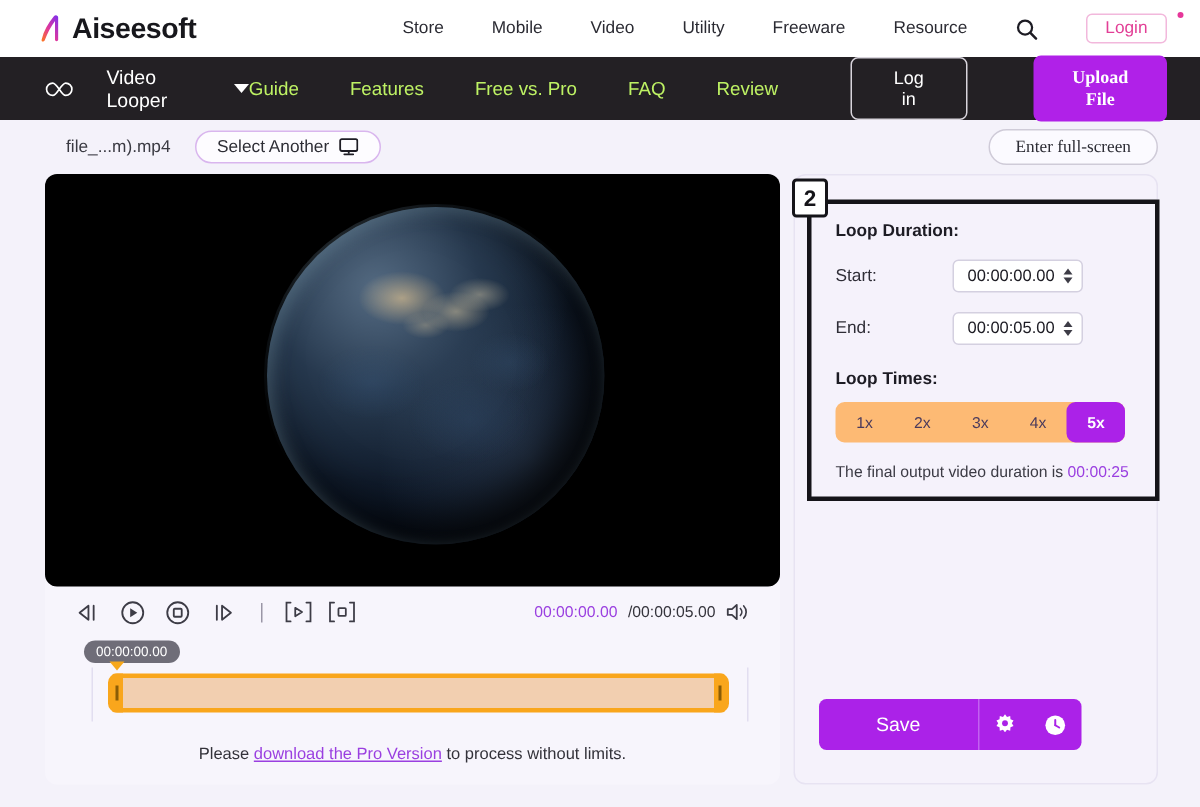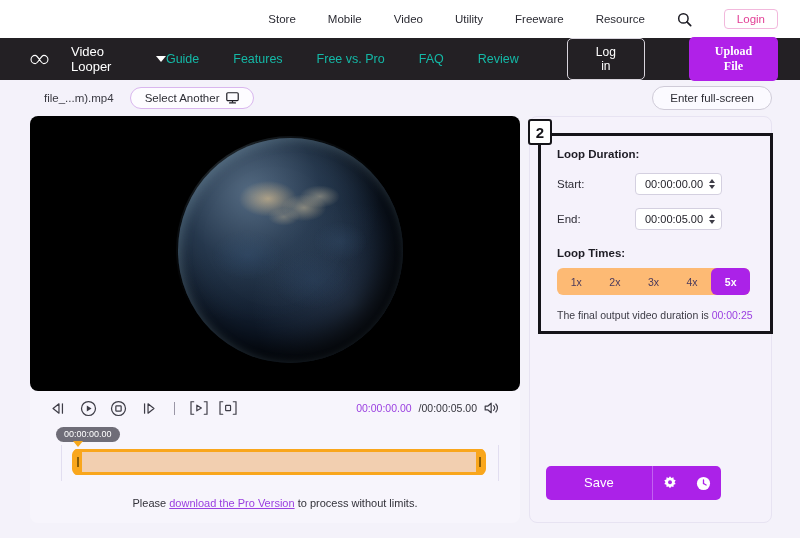--- a/index.html
+++ b/index.html
@@ -50,21 +50,21 @@
   .product-name {
     color: #ffffff; font-size: 13px; display: flex; align-items: center; gap: 8px;
     cursor: pointer;
   }
   .caret {
     width: 0; height: 0; border-left: 5px solid transparent;
     border-right: 5px solid transparent; border-top: 6px solid #ffffff;
   }
   .dark-nav { margin-left: auto; display: flex; align-items: center; gap: 34px; }
   .dark-nav a {
-    color: #14b8a6; font-size: 12.5px; text-decoration: none; white-space: nowrap;
+    color: #bef264; font-size: 12.5px; text-decoration: none; white-space: nowrap;
   }
   .login-ghost {
     border: 1px solid #d8d4dc; border-radius: 5px; background: transparent;
     color: #ffffff; font-size: 12px; padding: 6px 22px; cursor: pointer;
     font-family: "Liberation Sans", sans-serif; margin-left: 14px;
   }
   .upload-btn {
     border: none; border-radius: 5px; background: #b021e8; color: #ffffff;
     font-size: 12px; padding: 7px 15px; cursor: pointer; font-weight: bold;
     font-family: Liberation Serif, serif; margin-left: 10px;
@@ -78,21 +78,21 @@
   .select-another {
     margin-left: 16px; border: 1px solid #d9b6ee; border-radius: 13px;
     background: #fdfcff; font-size: 11.5px; color: #2d2d35;
     padding: 4px 14px; cursor: pointer; display: flex; align-items: center; gap: 7px;
     font-family: "Liberation Sans", sans-serif;
   }
   .fullscreen-btn {
     margin-left: auto; border: 1px solid #cfcbd8; border-radius: 13px;
     background: #fbfaff; font-size: 11.5px; color: #2d2d35;
     padding: 5px 17px; cursor: pointer;
-    font-family: Liberation Sans, sans-serif;
+    font-family: Liberation Serif, serif;
   }
 
   
   .main { display: flex; padding: 0 28px 0 30px; gap: 9px; position: relative; }
 
   
   .left-card {
     width: 490px; background: #f7f5fc;
     border-radius: 8px; position: relative;
   }
@@ -230,20 +230,34 @@
   }
   .save-icon-btn {
     width: 34px; height: 34px; display: flex; align-items: center;
     justify-content: center; cursor: pointer;
   }
 </style>
 </head>
 <body>
 
 <div class="topbar">
+  <div class="logo">
+    <svg class="logo-mark" viewBox="0 0 24 22">
+      <defs>
+        <linearGradient id="lg" x1="0" y1="1" x2="1" y2="0">
+          <stop offset="0%" stop-color="#ff7a18"></stop>
+          <stop offset="45%" stop-color="#e0379b"></stop>
+          <stop offset="100%" stop-color="#7b2ff0"></stop>
+        </linearGradient>
+      </defs>
+      <path d="M11.5 1.5 C7 7 3.5 13 2 19.5 C1.6 21 3.6 21.6 4.3 20.2 C6.2 14.8 9 9.6 12.2 5.2 L12.2 19.6 C12.2 21 14.6 21 14.6 19.6 L14.6 2.6 C14.6 0.9 12.6 0.2 11.5 1.5 Z" fill="url(#lg)"></path>
+    </svg>
+    <span class="logo-text">Aiseesoft</span>
+    <span class="logo-dot"></span>
+  </div>
 
   <nav class="top-nav">
     <a href="#">Store</a>
     <a href="#">Mobile</a>
     <a href="#">Video</a>
     <a href="#">Utility</a>
     <a href="#">Freeware</a>
     <a href="#">Resource</a>
     <svg class="search-icon" width="15" height="15" viewBox="0 0 16 16">
       <circle cx="6.8" cy="6.8" r="5" fill="none" stroke="#1d1c24" stroke-width="1.6"></circle>

